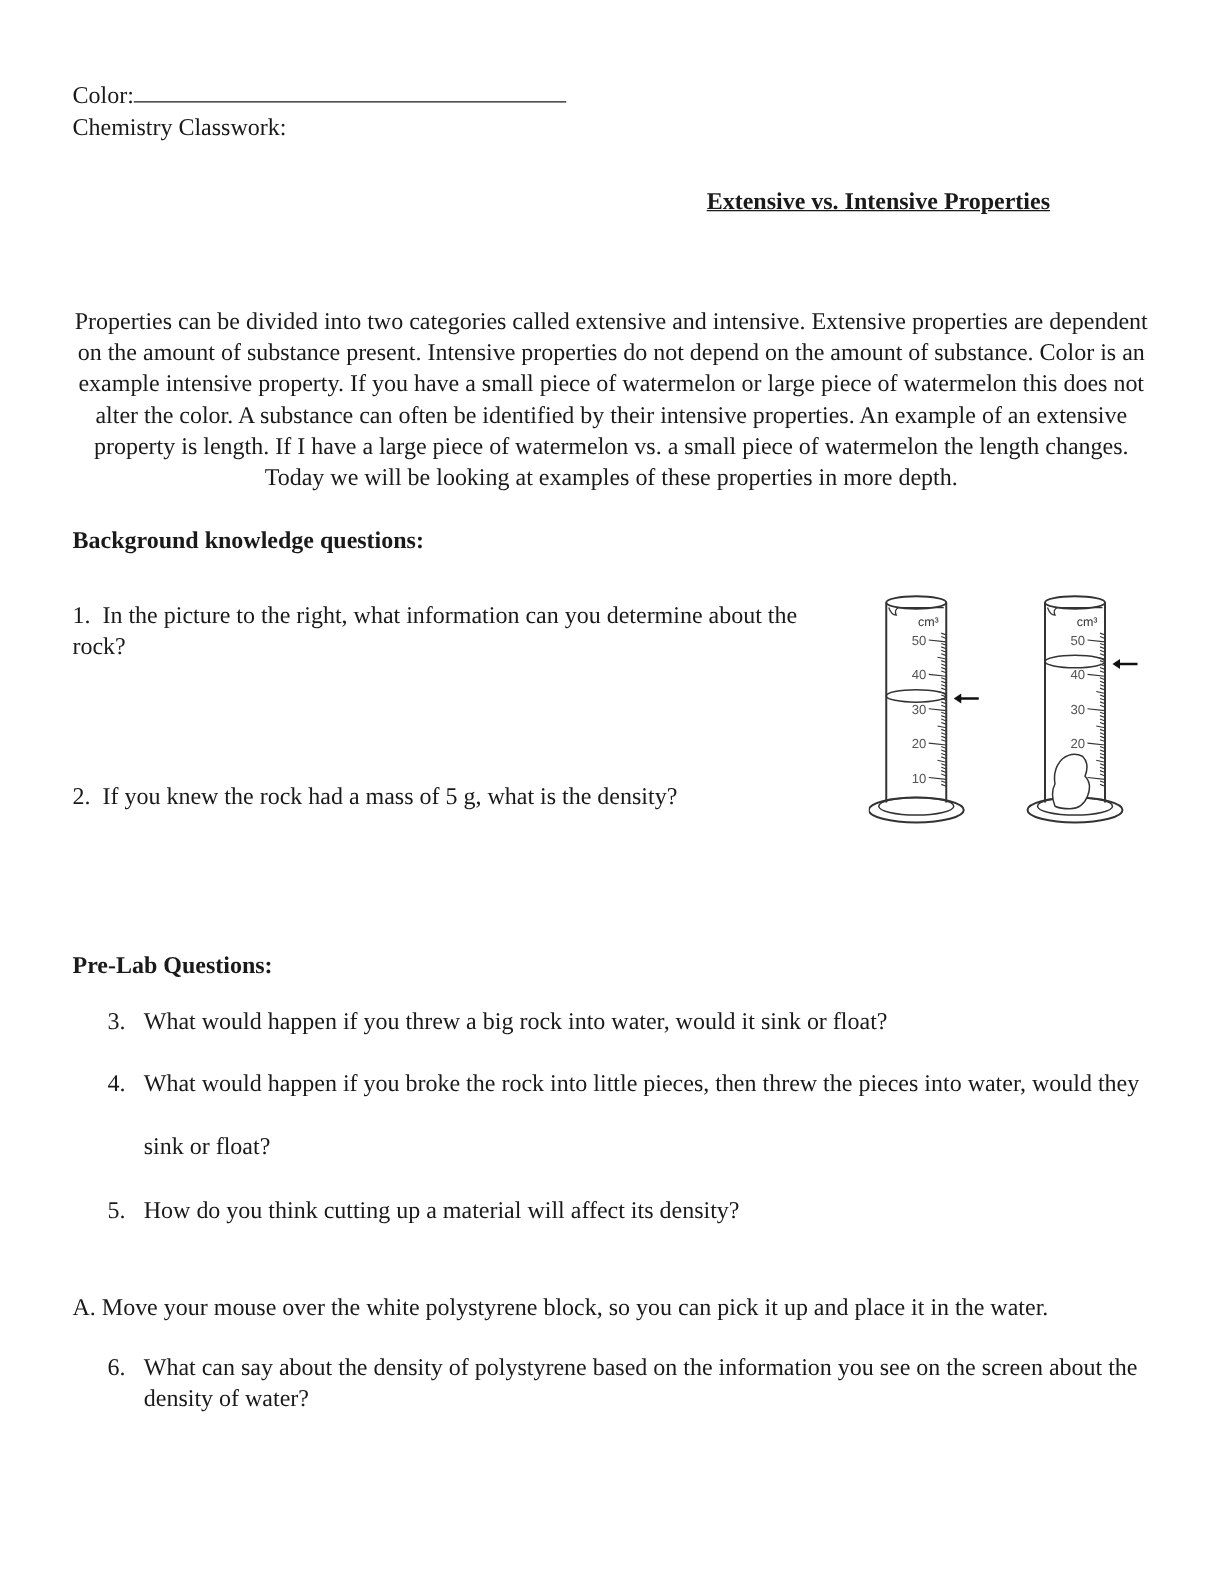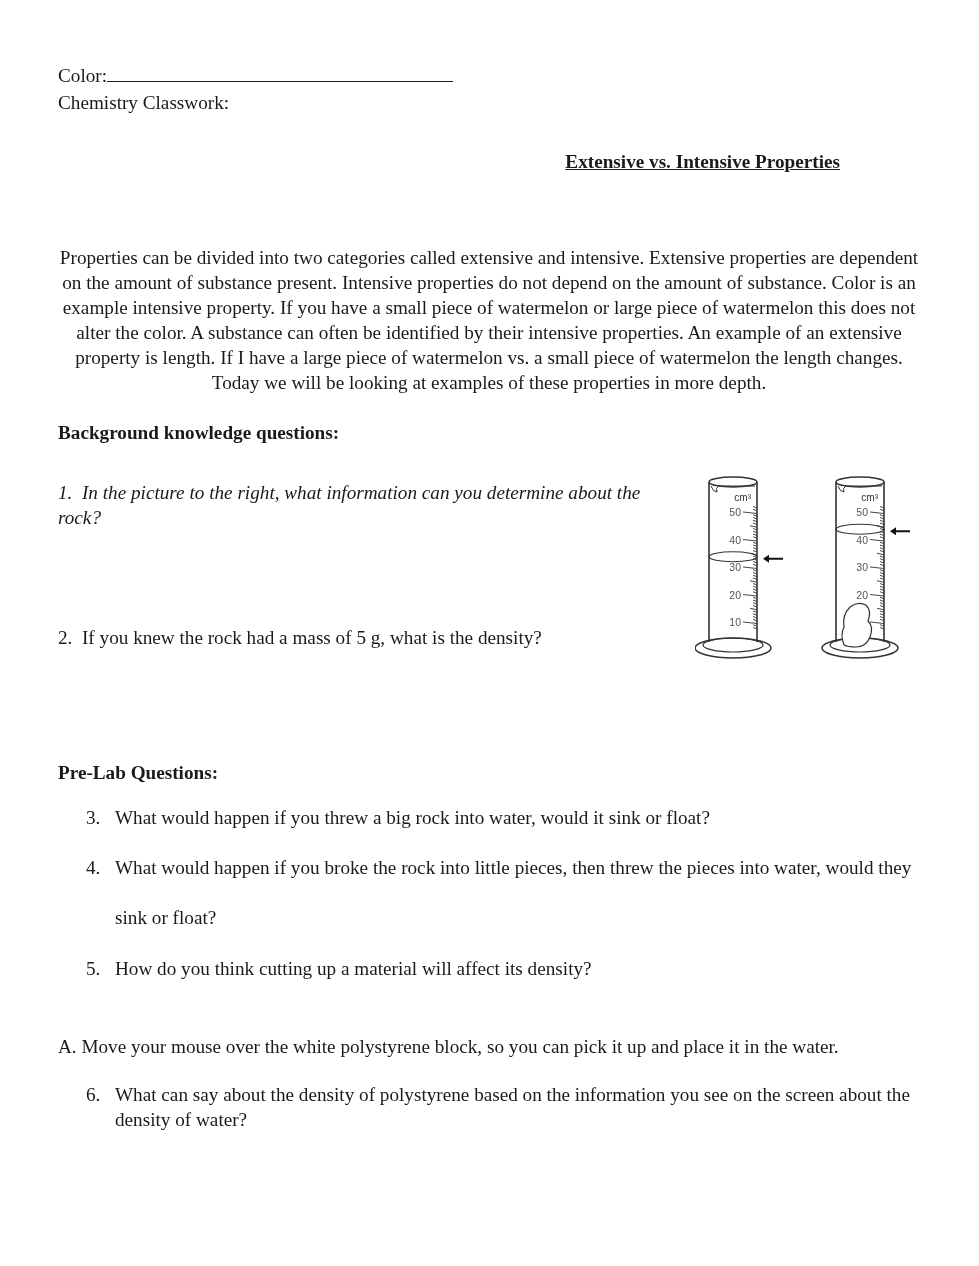--- a/index.html
+++ b/index.html
@@ -15,21 +15,21 @@
       height: 20px; vertical-align: baseline;
     }
     .classwork { left: 58px; top: 90px; }
     .title {
       left: 0; width: 840px; top: 149px; text-align: right;
       font-weight: bold; text-decoration: underline;
     }
     .intro { left: 58px; top: 209px; width: 862px; text-align: center; margin-top: 36px; }
     .section-heading { font-weight: bold; }
     .bg-heading { left: 58px; top: 420px; }
-    .q1 { left: 58px; top: 480px; width: 600px; font-style: italic; }
+    .q1 { left: 58px; top: 480px; width: 600px; }
     .q2 { left: 58px; top: 625px; width: 600px; }
     .prelab-heading { left: 58px; top: 760px; }
     .numbered { position: absolute; left: 86px; width: 840px; }
     .numbered .num { position: absolute; left: 0; }
     .numbered .txt { position: absolute; left: 29px; width: 810px; }
     .q3 { top: 805px; }
     .q4 { top: 855px; }
     .q4 .txt { line-height: 50px; top: -12px; }
     .q5 { top: 956px; }
     .stepA { left: 58px; top: 1006px; width: 862px; margin-top: 28px; }

